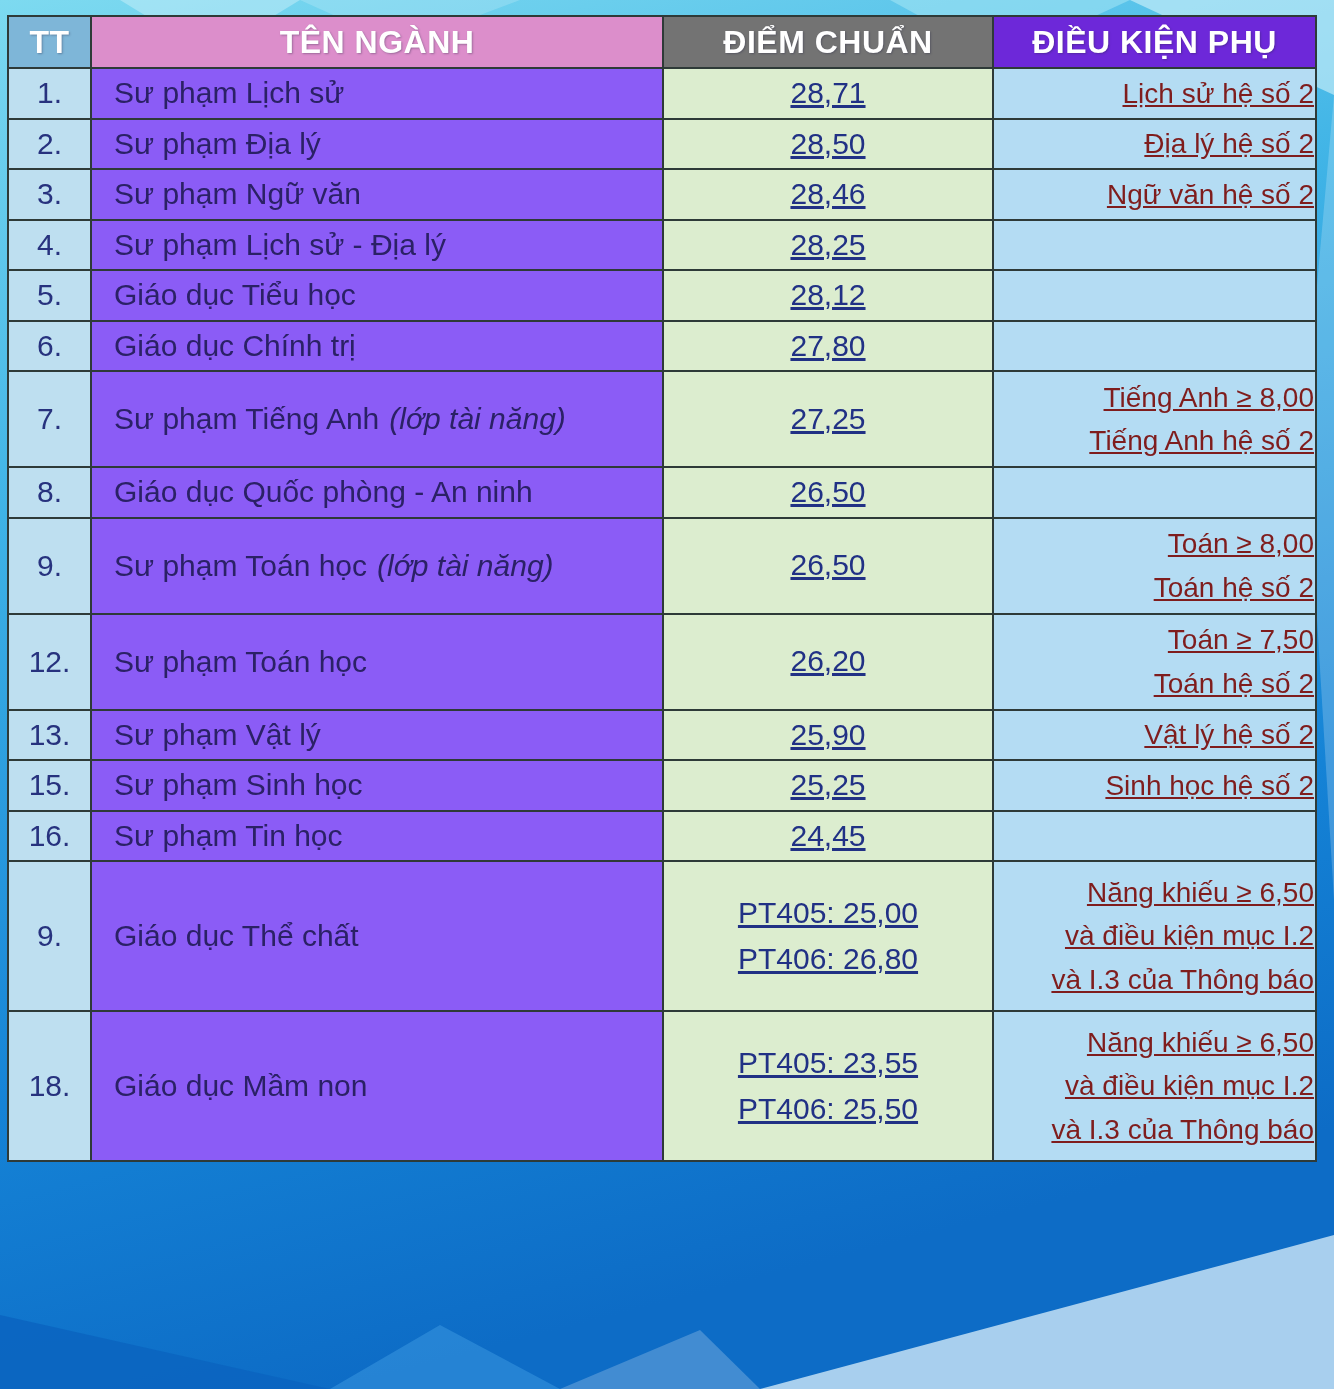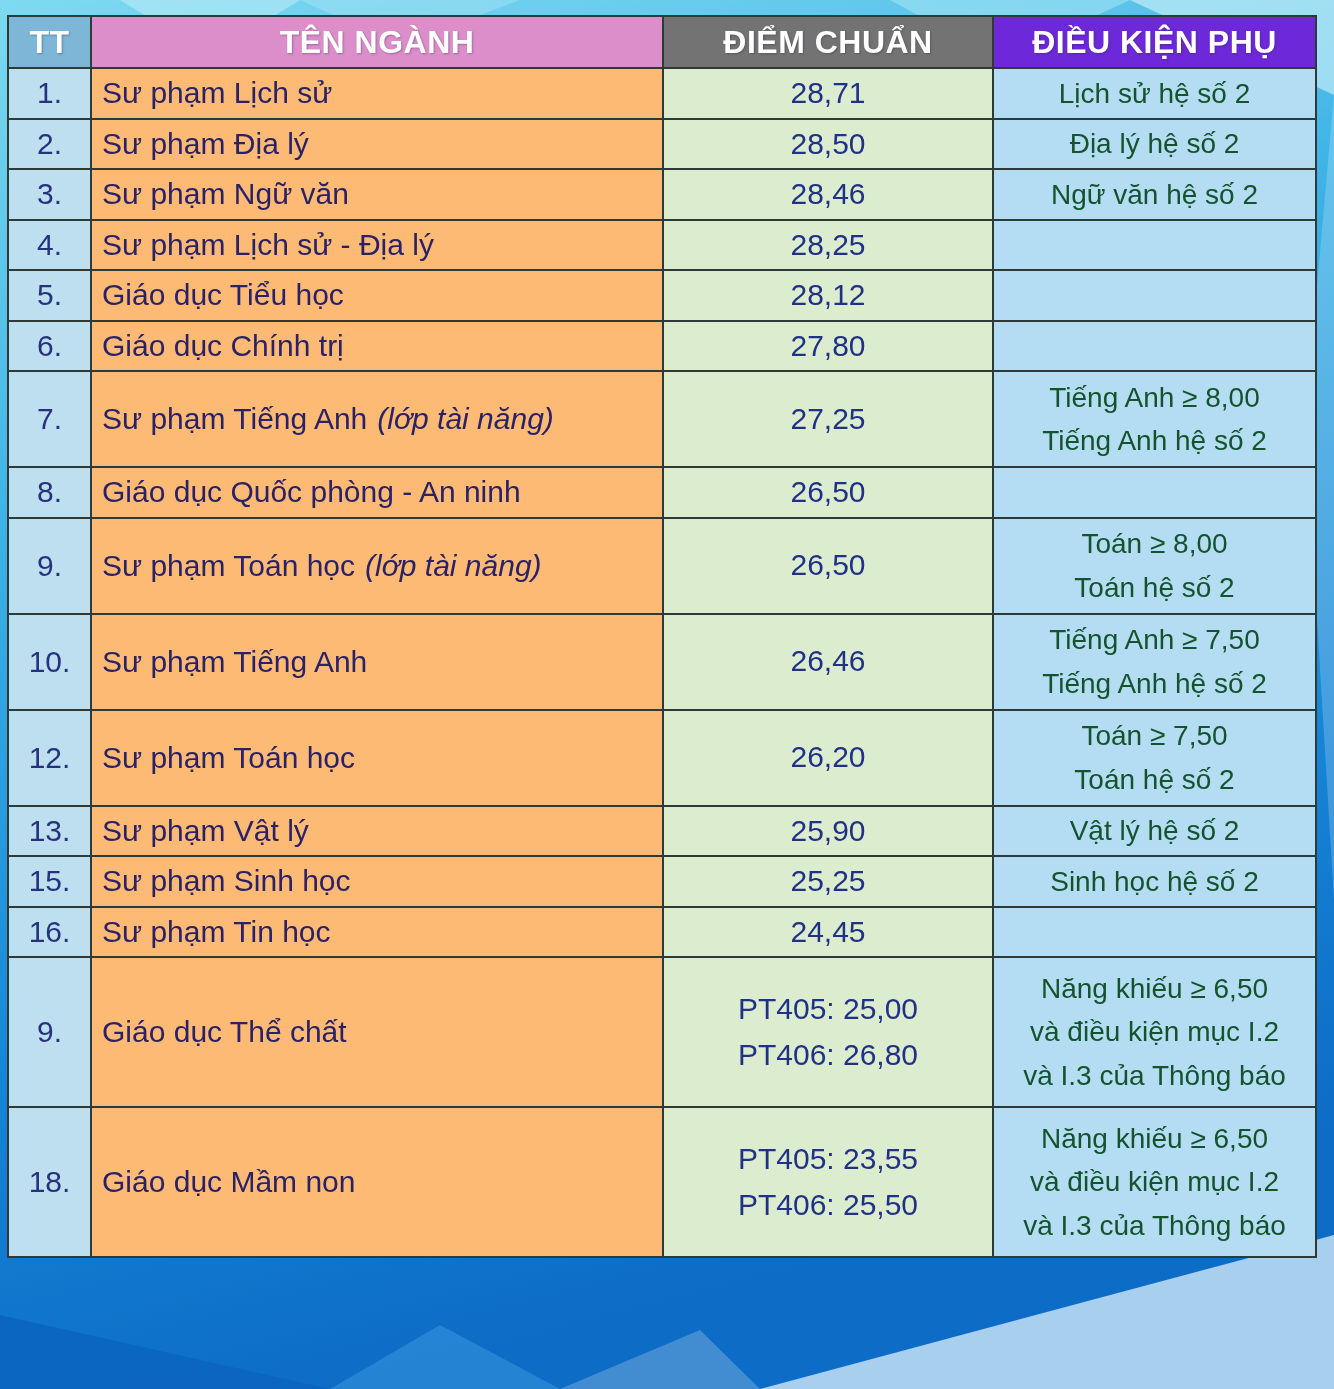--- a/index.html
+++ b/index.html
@@ -26,32 +26,32 @@
   .th-name{background:#dc8ecb;}
   .th-score{background:#737373;}
   .th-cond{background:#6d28d9;}
   tr.r1{height:48px;}
   tr.r2{height:96px;}
   tr.r3{height:150px;}
   td.c-tt{
     background:#bedff0;color:#27327e;font-size:30px;text-align:center;
   }
   td.c-name{
-    background:#fdba74;color:#2b2166;font-size:30px;text-align:left;
-    padding-left:10px;
+    background:#8b5cf6;color:#2b2166;font-size:30px;text-align:left;
+    padding-left:22px;
   }
   td.c-name .note{font-style:italic;margin-left:10px;}
   td.c-score{
     background:#dcedcf;color:#213185;font-size:30px;text-align:center;
   }
   td.c-cond{
-    background:#b4dcf3;color:#14532d;font-size:28px;text-align:center;
+    background:#b4dcf3;color:#7f1d1d;font-size:28px;text-align:right;
   }
   .line{line-height:1.55;}
-  td .cellwrap{width:100%;}
+  td .cellwrap{width:100%;text-decoration:underline;}
 </style>
 </head>
 <body>
 
 <div class="bg">
   <svg width="1334" height="1389" viewBox="0 0 1334 1389" xmlns="http://www.w3.org/2000/svg">
     <defs>
       <linearGradient id="bgGrad" x1="0" y1="0" x2="0.25" y2="1">
         <stop offset="0" stop-color="#7ddaf0"></stop>
         <stop offset="0.35" stop-color="#3fb3e6"></stop>
@@ -202,35 +202,20 @@
           </div>
         </td>
     <td class="c-cond">
           <div class="cellwrap">
             <div class="line">Toán ≥ 8,00</div>
             <div class="line">Toán hệ số 2</div>
           </div>
         </td>
   </tr>
       <tr class="r2">
-    <td class="c-tt">10.</td>
-    <td class="c-name"><span class="nm">Sư phạm Tiếng Anh</span><span class="note"></span></td>
-    <td class="c-score">
-          <div class="cellwrap">
-            <div class="line">26,46</div>
-          </div>
-        </td>
-    <td class="c-cond">
-          <div class="cellwrap">
-            <div class="line">Tiếng Anh ≥ 7,50</div>
-            <div class="line">Tiếng Anh hệ số 2</div>
-          </div>
-        </td>
-  </tr>
-      <tr class="r2">
     <td class="c-tt">12.</td>
     <td class="c-name"><span class="nm">Sư phạm Toán học</span><span class="note"></span></td>
     <td class="c-score">
           <div class="cellwrap">
             <div class="line">26,20</div>
           </div>
         </td>
     <td class="c-cond">
           <div class="cellwrap">
             <div class="line">Toán ≥ 7,50</div>

